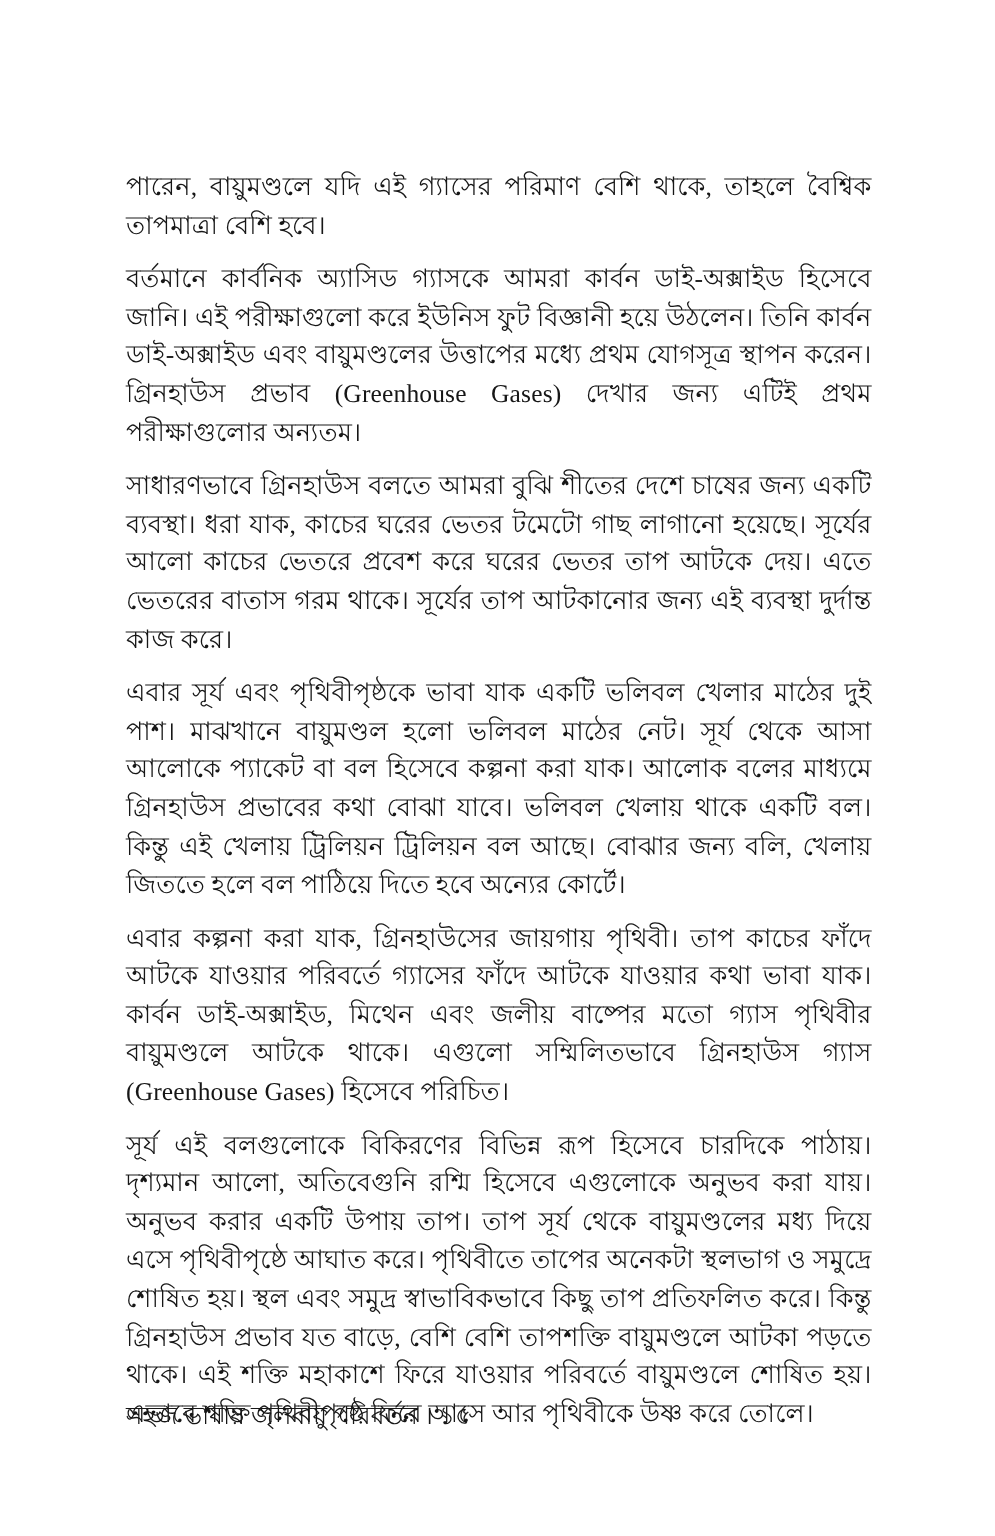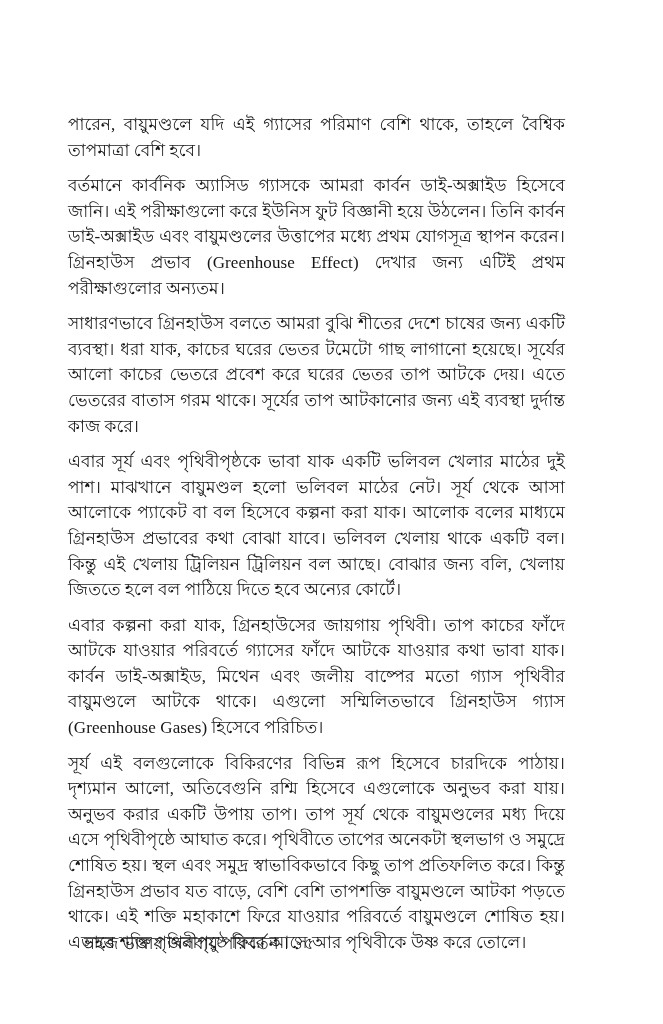--- a/index.html
+++ b/index.html
@@ -19,21 +19,21 @@
   .book-page {
     position: relative;
     width: 663px;
     height: 1024px;
     background: #ffffff;
   }
 
   .page-body {
     position: absolute;
     top: 112px;
-    left: 68px;
+    left: 84px;
     width: 497px;
   }
 
   .page-body p {
     font-size: 17px;
     line-height: 25.6px;
     text-align: justify;
     text-justify: inter-word;
     letter-spacing: 0.1px;
     margin-bottom: 10px;
@@ -59,21 +59,21 @@
     display: inline;
   }
 </style>
 </head>
 <body>
 
 <div class="book-page">
 
   <div class="page-body">
     <p>পারেন, বায়ুমণ্ডলে যদি এই গ্যাসের পরিমাণ বেশি থাকে, তাহলে বৈশ্বিক তাপমাত্রা বেশি হবে।</p>
-    <p>বর্তমানে কার্বনিক অ্যাসিড গ্যাসকে আমরা কার্বন ডাই-অক্সাইড হিসেবে জানি। এই পরীক্ষাগুলো করে ইউনিস ফুট বিজ্ঞানী হয়ে উঠলেন। তিনি কার্বন ডাই-অক্সাইড এবং বায়ুমণ্ডলের উত্তাপের মধ্যে প্রথম যোগসূত্র স্থাপন করেন। গ্রিনহাউস প্রভাব (Greenhouse Effect) দেখার জন্য এটিই প্রথম পরীক্ষাগুলোর অন্যতম।</p>
+    <p>বর্তমানে কার্বনিক অ্যাসিড গ্যাসকে আমরা কার্বন ডাই-অক্সাইড হিসেবে জানি। এই পরীক্ষাগুলো করে ইউনিস ফুট বিজ্ঞানী হয়ে উঠলেন। তিনি কার্বন ডাই-অক্সাইড এবং বায়ুমণ্ডলের উত্তাপের মধ্যে প্রথম যোগসূত্র স্থাপন করেন। গ্রিনহাউস প্রভাব (Greenhouse Gases) দেখার জন্য এটিই প্রথম পরীক্ষাগুলোর অন্যতম।</p>
     <p>সাধারণভাবে গ্রিনহাউস বলতে আমরা বুঝি শীতের দেশে চাষের জন্য একটি ব্যবস্থা। ধরা যাক, কাচের ঘরের ভেতর টমেটো গাছ লাগানো হয়েছে। সূর্যের আলো কাচের ভেতরে প্রবেশ করে ঘরের ভেতর তাপ আটকে দেয়। এতে ভেতরের বাতাস গরম থাকে। সূর্যের তাপ আটকানোর জন্য এই ব্যবস্থা দুর্দান্ত কাজ করে।</p>
     <p>এবার সূর্য এবং পৃথিবীপৃষ্ঠকে ভাবা যাক একটি ভলিবল খেলার মাঠের দুই পাশ। মাঝখানে বায়ুমণ্ডল হলো ভলিবল মাঠের নেট। সূর্য থেকে আসা আলোকে প্যাকেট বা বল হিসেবে কল্পনা করা যাক। আলোক বলের মাধ্যমে গ্রিনহাউস প্রভাবের কথা বোঝা যাবে। ভলিবল খেলায় থাকে একটি বল। কিন্তু এই খেলায় ট্রিলিয়ন ট্রিলিয়ন বল আছে। বোঝার জন্য বলি, খেলায় জিততে হলে বল পাঠিয়ে দিতে হবে অন্যের কোর্টে।</p>
     <p>এবার কল্পনা করা যাক, গ্রিনহাউসের জায়গায় পৃথিবী। তাপ কাচের ফাঁদে আটকে যাওয়ার পরিবর্তে গ্যাসের ফাঁদে আটকে যাওয়ার কথা ভাবা যাক। কার্বন ডাই-অক্সাইড, মিথেন এবং জলীয় বাষ্পের মতো গ্যাস পৃথিবীর বায়ুমণ্ডলে আটকে থাকে। এগুলো সম্মিলিতভাবে গ্রিনহাউস গ্যাস (Greenhouse Gases) হিসেবে পরিচিত।</p>
     <p>সূর্য এই বলগুলোকে বিকিরণের বিভিন্ন রূপ হিসেবে চারদিকে পাঠায়। দৃশ্যমান আলো, অতিবেগুনি রশ্মি হিসেবে এগুলোকে অনুভব করা যায়। অনুভব করার একটি উপায় তাপ। তাপ সূর্য থেকে বায়ুমণ্ডলের মধ্য দিয়ে এসে পৃথিবীপৃষ্ঠে আঘাত করে। পৃথিবীতে তাপের অনেকটা স্থলভাগ ও সমুদ্রে শোষিত হয়। স্থল এবং সমুদ্র স্বাভাবিকভাবে কিছু তাপ প্রতিফলিত করে। কিন্তু গ্রিনহাউস প্রভাব যত বাড়ে, বেশি বেশি তাপশক্তি বায়ুমণ্ডলে আটকা পড়তে থাকে। এই শক্তি মহাকাশে ফিরে যাওয়ার পরিবর্তে বায়ুমণ্ডলে শোষিত হয়। এভাবে শক্তি পৃথিবীপৃষ্ঠে ফিরে আসে আর পৃথিবীকে উষ্ণ করে তোলে।</p>
   </div>
 
   <div class="page-footer">
     <span>সহজ ভাষায় জলবায়ু পরিবর্তন</span>
     <span>।</span>
     <span>১৫</span>

